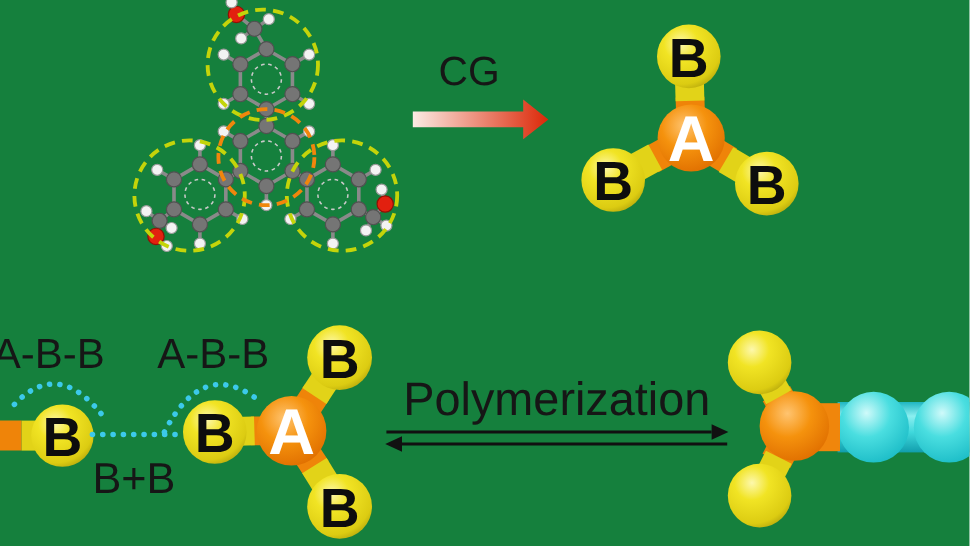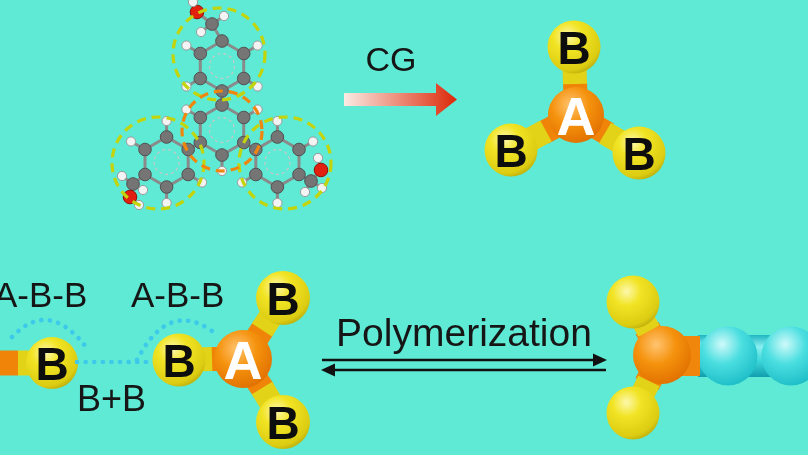--- a/index.html
+++ b/index.html
@@ -1,16 +1,16 @@
 <!DOCTYPE html>
 <html><head>
 <meta charset="utf-8">
 <style>
   html,body{margin:0;padding:0;background:#fff;}
-  .fig{position:relative;width:808px;height:455px;background:#5eead4;overflow:hidden;
+  .fig{position:relative;width:808px;height:455px;background:#15803d;overflow:hidden;
        font-family:"Liberation Sans",sans-serif;}
   svg{display:block;}
   svg text{font-family:"Liberation Sans",sans-serif;}
   .bl{font-weight:700;font-size:46px;fill:#0d0d0d;text-anchor:middle;dominant-baseline:central;}
   .al{font-weight:700;font-size:54px;fill:#ffffff;text-anchor:middle;dominant-baseline:central;}
   .lbl{fill:#161616;}
   .bond{stroke:#8a8a8a;stroke-width:3;fill:none;stroke-linecap:round;}
   .arm-o{stroke:#EF8409;stroke-linecap:butt;}
   .arm-y{stroke:#E2D318;stroke-linecap:butt;}
   .dotcyan{fill:none;stroke:#3CC9EA;stroke-width:4.6;stroke-linecap:round;stroke-dasharray:0.1 8.5;}

